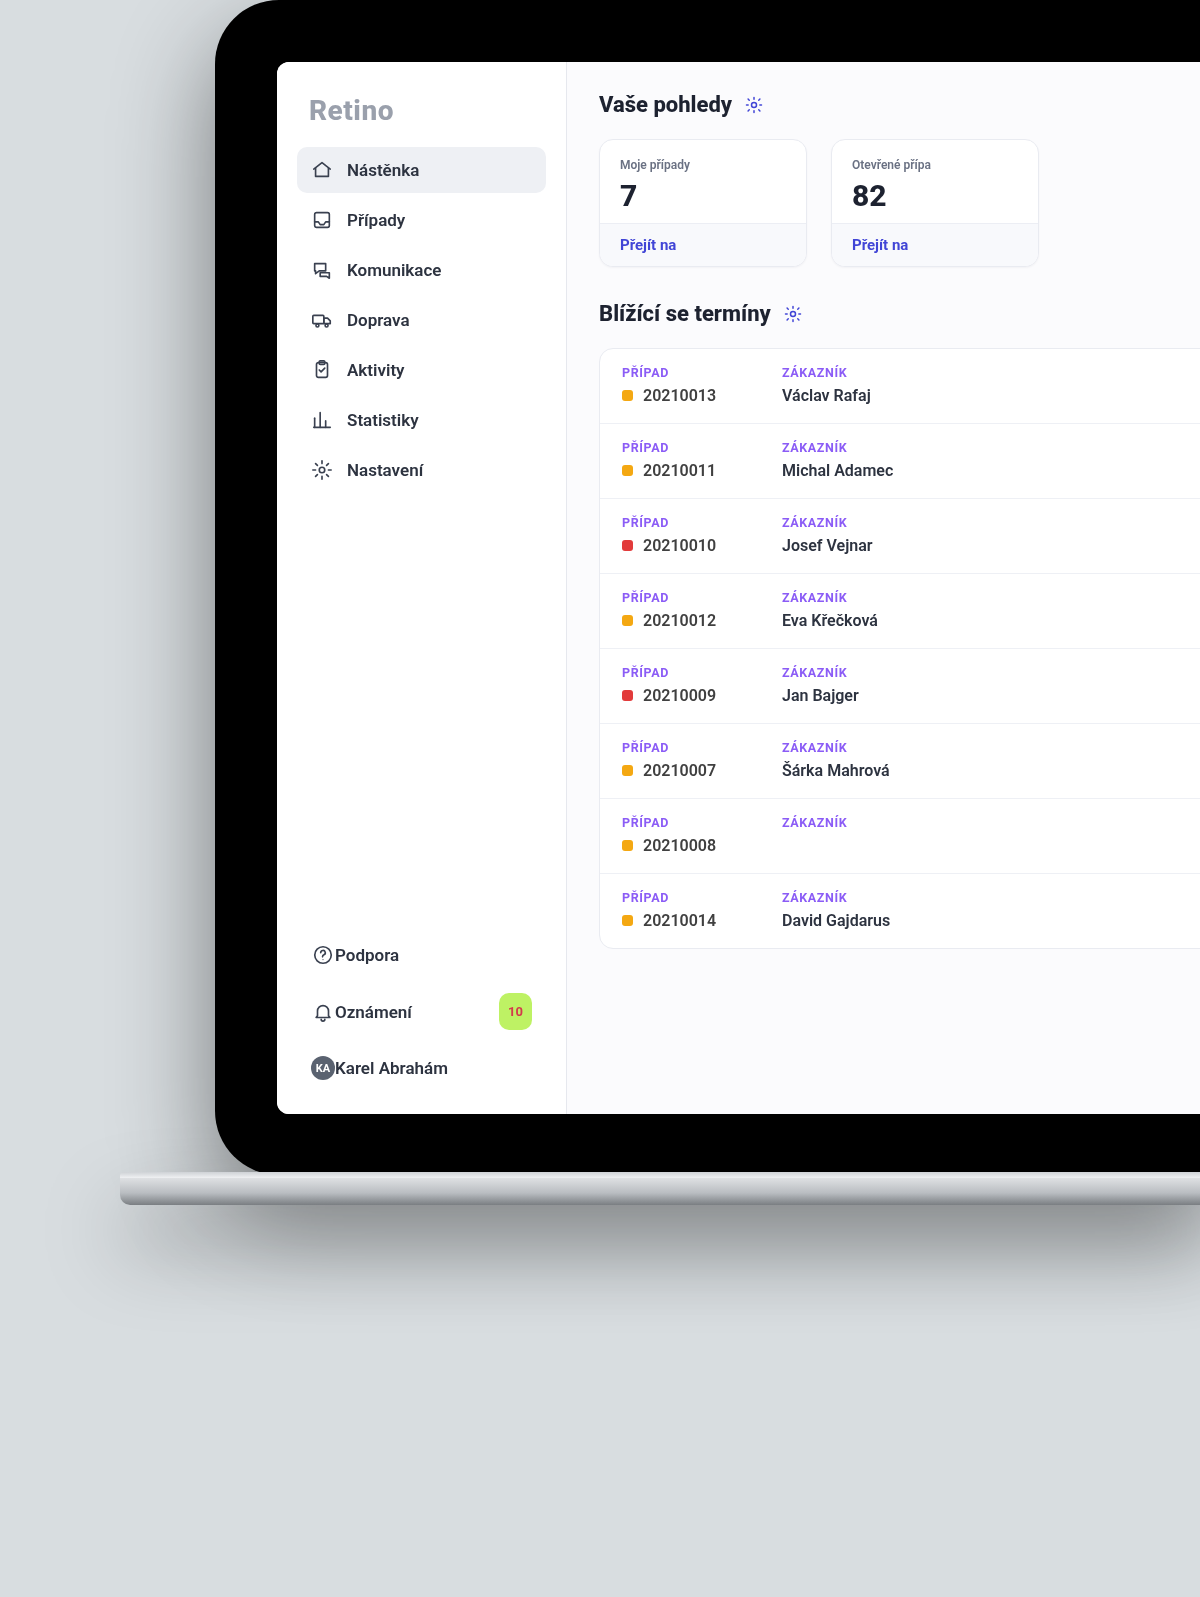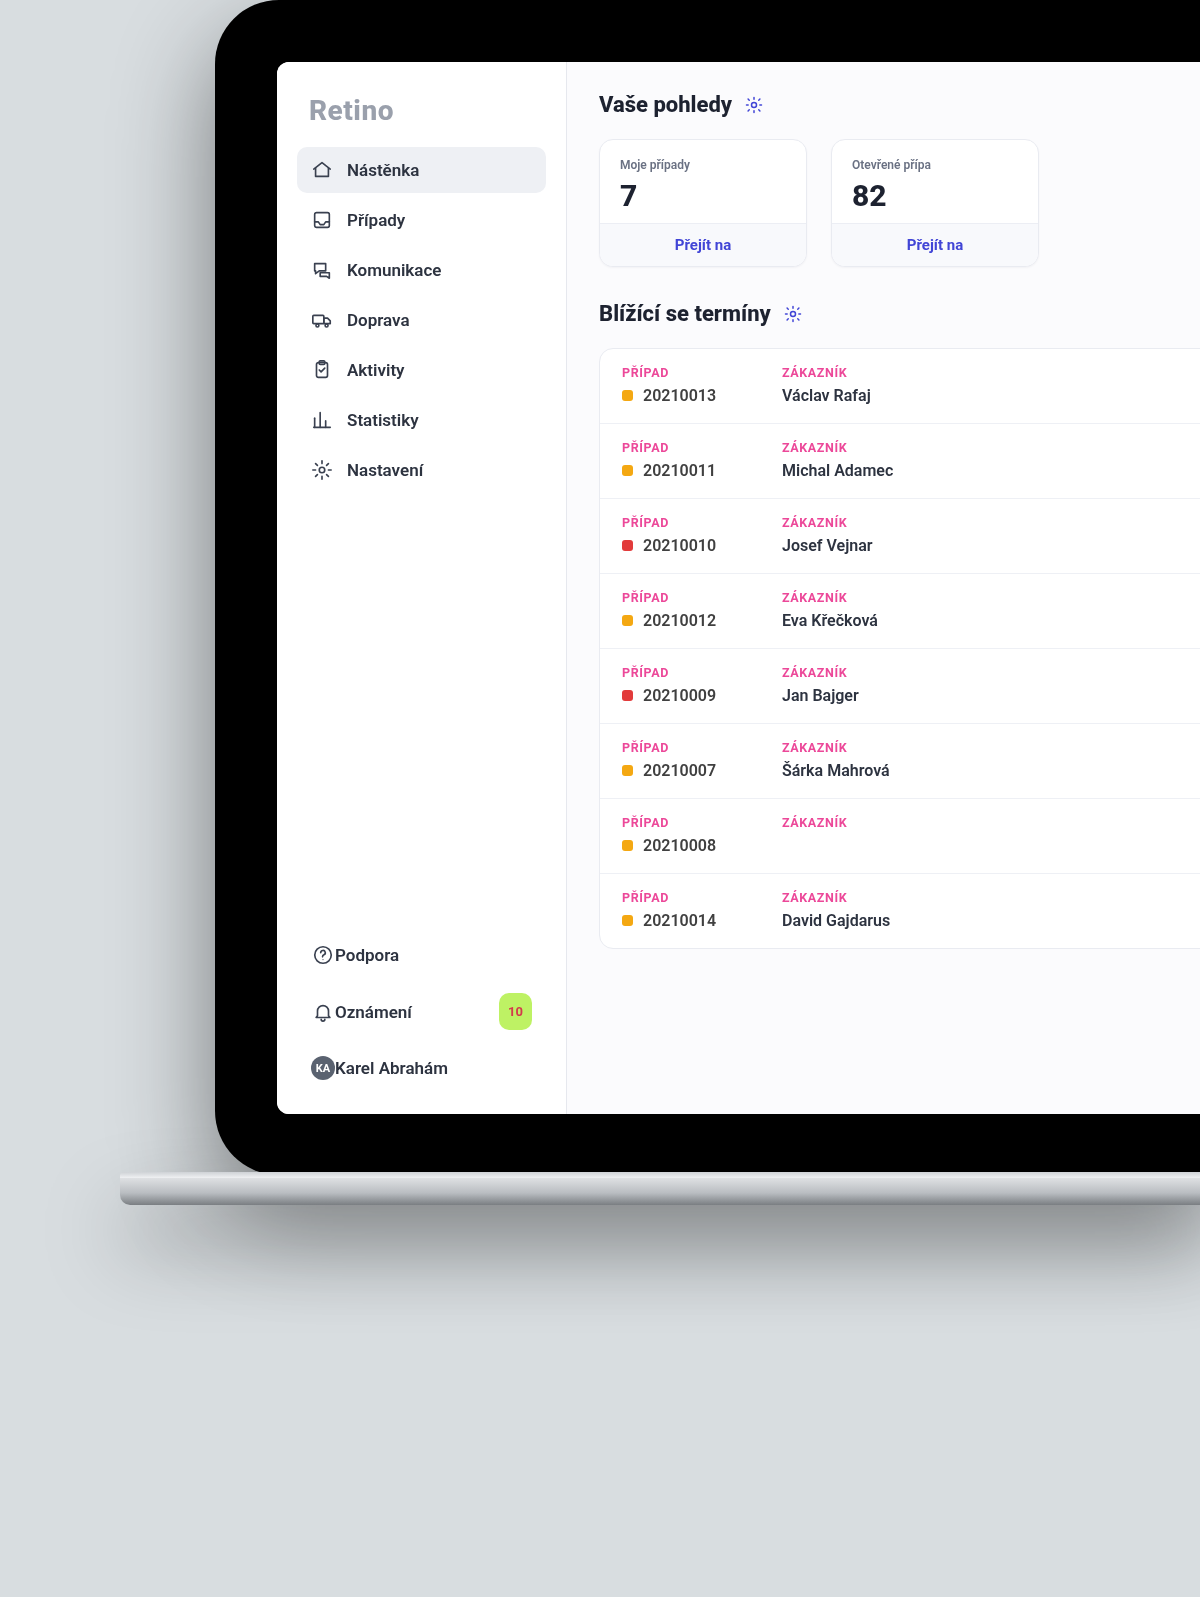--- a/index.html
+++ b/index.html
@@ -109,38 +109,38 @@
     background: #fff; border: 1px solid #e9ebf1;
     border-radius: 14px; width: 208px; overflow: hidden;
     box-shadow: 0 1px 2px rgba(20,24,40,.04);
   }
   .card-body { padding: 18px 20px 10px 20px; }
   .card-title { font-size: 12px; color: #6a7183; font-weight: 600; }
   .card-number { font-size: 30px; font-weight: 800; color: #1d2230; margin-top: 6px; }
   .card-footer {
     border-top: 1px solid #eceef4; background: #f8f9fc;
     padding: 12px 20px; color: #4145d6;
-    font-size: 15px; font-weight: 700; cursor: pointer; text-align: center;
+    font-size: 15px; font-weight: 700; cursor: pointer;
   }
 
   .section-gap { height: 34px; }
 
   .deadlines {
     background: #fff; border: 1px solid #e9ebf1;
     border-radius: 14px; overflow: hidden;
   }
   .row {
     display: grid;
     grid-template-columns: 150px 1fr;
     gap: 10px;
     padding: 16px 22px 18px 22px;
     border-bottom: 1px solid #eef0f5;
   }
   .row:last-child { border-bottom: none; }
-  .th { font-size: 12.5px; letter-spacing: .6px; color: #ec4899; font-weight: 700; text-transform: uppercase; margin-bottom: 6px;}
+  .th { font-size: 12.5px; letter-spacing: .6px; color: #8b5cf6; font-weight: 700; text-transform: uppercase; margin-bottom: 6px;}
   .case { display: flex; align-items: center; gap: 10px; font-size: 16px; color: #404040; font-weight: 600; }
   .dot { width: 11px; height: 11px; border-radius: 3px; }
   .dot.orange { background: #f4a812; }
   .dot.red { background: #e23b3b; }
   .customer { font-size: 16px; color: #2d3340; font-weight: 600; }
 </style>
 </head>
 <body>
 
 <div class="stage">

